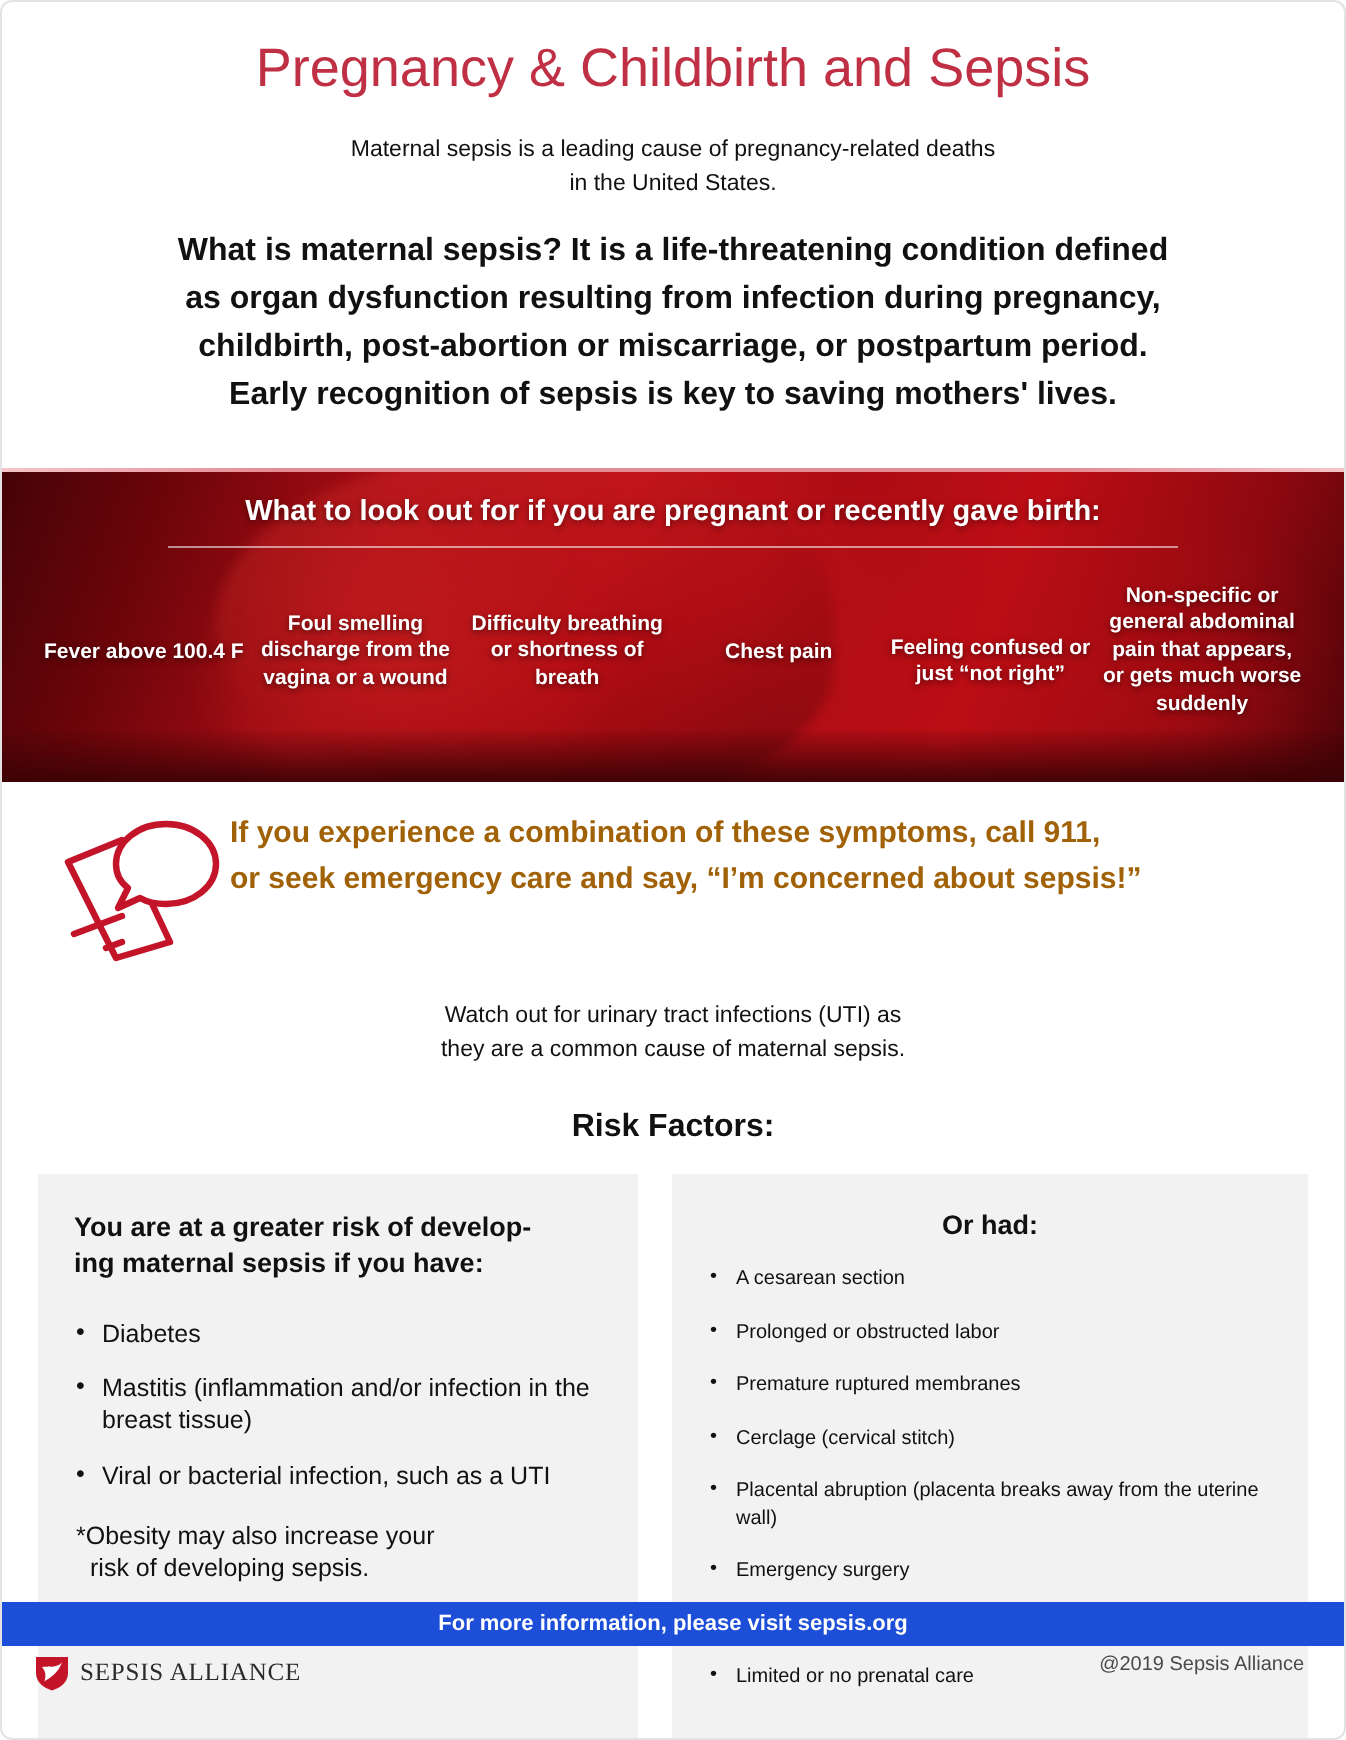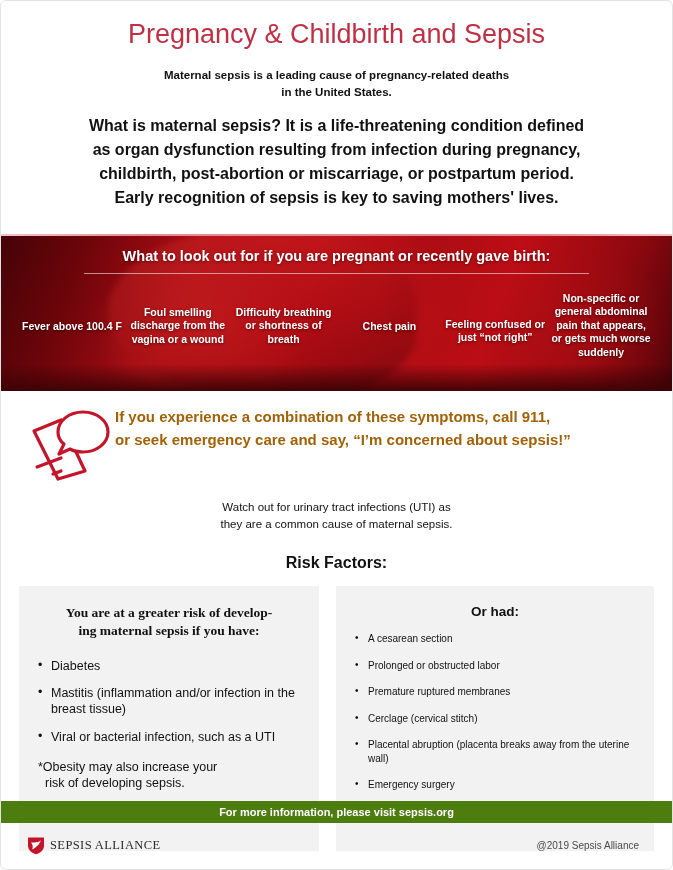--- a/index.html
+++ b/index.html
@@ -34,21 +34,21 @@
   .title {
     font-size: 27px;
     font-weight: 400;
     color: #bf3044;
     letter-spacing: 0px;
     line-height: 1.12;
     margin: 0 0 18px 0;
   }
   .subhead {
     font-size: 11.5px;
-    font-weight: bold;
+    font-weight: normal;
     color: #111111;
     line-height: 1.42;
     margin: 0 auto 14px auto;
     max-width: 430px;
   }
   .intro {
     font-size: 16px;
     font-weight: 700;
     color: #111111;
     line-height: 1.5;
@@ -197,23 +197,21 @@
     padding: 16px 18px 20px 18px;
   }
   .box-left { flex: 0 0 300px; }
   .box-right { flex: 1; }
 
   .box-left-title {
     font-size: 13.5px;
     font-weight: bold;
     line-height: 1.32;
     color: #111111;
-    text-align: center;
     margin: 2px 0 18px 0;
-    font-family: Liberation Serif, serif;
   }
   .box-right-title {
     font-size: 13.5px;
     font-weight: bold;
     color: #111111;
     text-align: center;
     margin: 2px 0 13px 0;
   }
   .bullets { list-style: none; margin: 0; padding: 0; }
   .bullets li {
@@ -246,39 +244,38 @@
     text-indent: 0;
   }
   .obesity-note span.l2 { display: block; padding-left: 7px; }
 
   
   .footer-bar {
     position: absolute;
     left: 0; right: 0;
     bottom: 46px;
     height: 22px;
-    background: #4d7c0f;
+    background: #1d4ed8;
     color: #ffffff;
     font-size: 11px;
     font-weight: bold;
     display: flex;
     align-items: center;
     justify-content: center;
   }
   .footer-row {
     position: absolute;
-    left: 0; right: 17px;
+    left: 0; right: 4px;
     bottom: 6px;
     height: 36px;
     display: flex;
-    align-items: center;
+    align-items: flex-start;
     justify-content: space-between;
     padding: 0 16px;
     box-sizing: border-box;
-    margin-left: 10px;
   }
   .logo {
     display: flex;
     align-items: center;
     gap: 5px;
   }
   .logo-text {
     font-family: "Liberation Serif", serif;
     font-size: 12.5px;
     letter-spacing: 0.4px;
@@ -369,20 +366,21 @@
     <div class="box box-right">
       <div class="box-right-title">Or had:</div>
       <ul class="bullets bullets-right">
         <li>A cesarean section</li>
         <li>Prolonged or obstructed labor</li>
         <li>Premature ruptured membranes</li>
         <li>Cerclage (cervical stitch)</li>
         <li>Placental abruption (placenta breaks away from the uterine wall)</li>
         <li>Emergency surgery</li>
         <li>Childbirth, or induced abortion</li>
+        <li>Limited or no prenatal care</li>
       </ul>
     </div>
 
   </div>
 
   <div class="footer-bar">
     <span>For more information, please visit sepsis.org</span>
   </div>
 
   <div class="footer-row">

